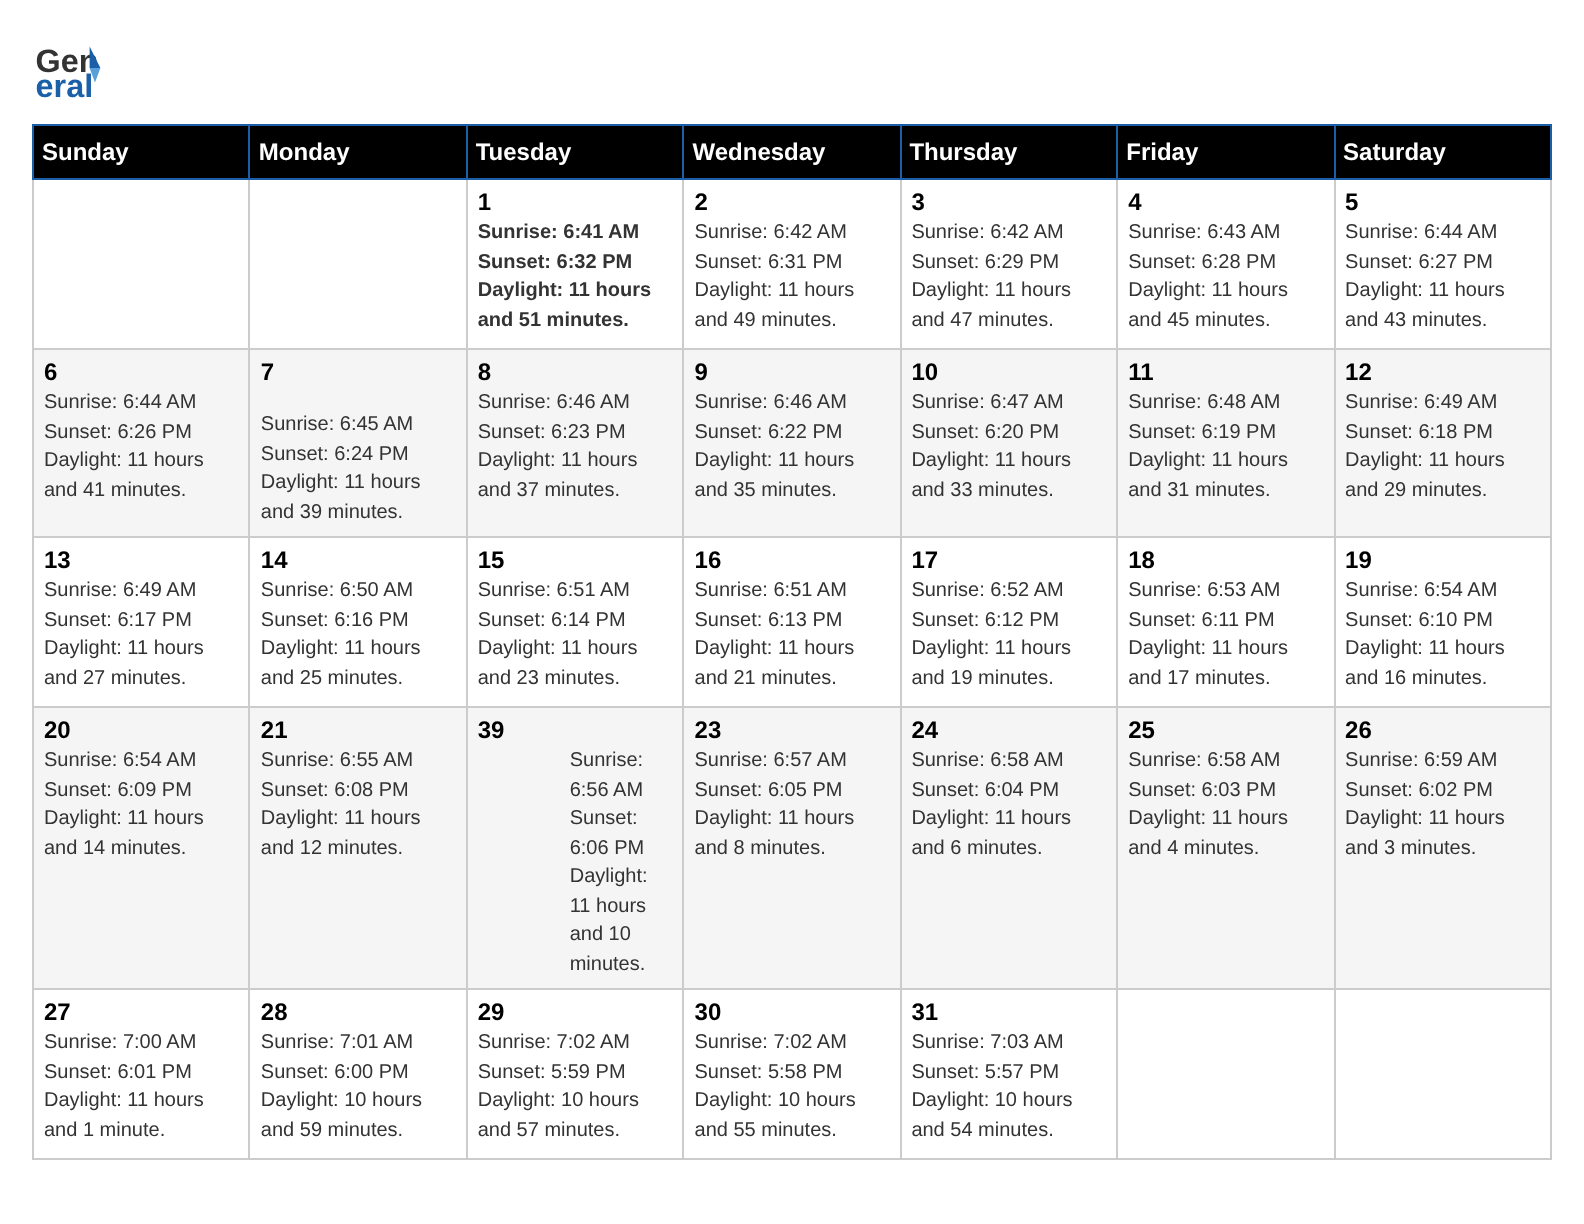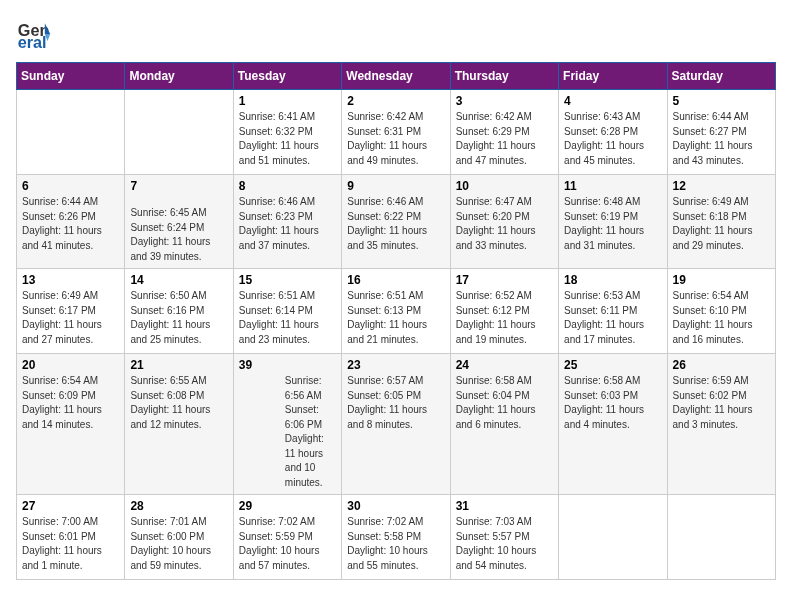--- a/index.html
+++ b/index.html
@@ -39,21 +39,21 @@
       font-size: 14px;
       color: #555;
       margin-top: 2px;
     }
     .calendar-table {
       width: 100%;
       border-collapse: collapse;
       font-size: 10.5px;
     }
     .calendar-table th {
-      background: #701a75;
+      background: #000000;
       color: #fff;
       padding: 6px 4px;
       text-align: left;
       font-size: 12px;
       border: 1px solid #1a5fa8;
     }
     .calendar-table td {
       border: 1px solid #ccc;
       vertical-align: top;
       padding: 4px 5px;
@@ -116,21 +116,21 @@
         <th>Friday</th>
         <th>Saturday</th>
       </tr>
   </thead>
   <tbody id="calendar-body">
   <tr>
         <td class="empty-cell"></td>
         <td class="empty-cell"></td>
         <td>
           <span class="day-number">1</span>
-          <div class="day-info" style="white-space: pre-line;">Sunrise: 6:41 AM
+          <div class="day-info" style="white-space: pre-line; font-weight: bold;">Sunrise: 6:41 AM
 Sunset: 6:32 PM
 Daylight: 11 hours and 51 minutes.</div>
         </td>
         <td>
           <span class="day-number">2</span>
           <div class="day-info" style="white-space: pre-line;">Sunrise: 6:42 AM
 Sunset: 6:31 PM
 Daylight: 11 hours and 49 minutes.</div>
         </td>
         <td>

